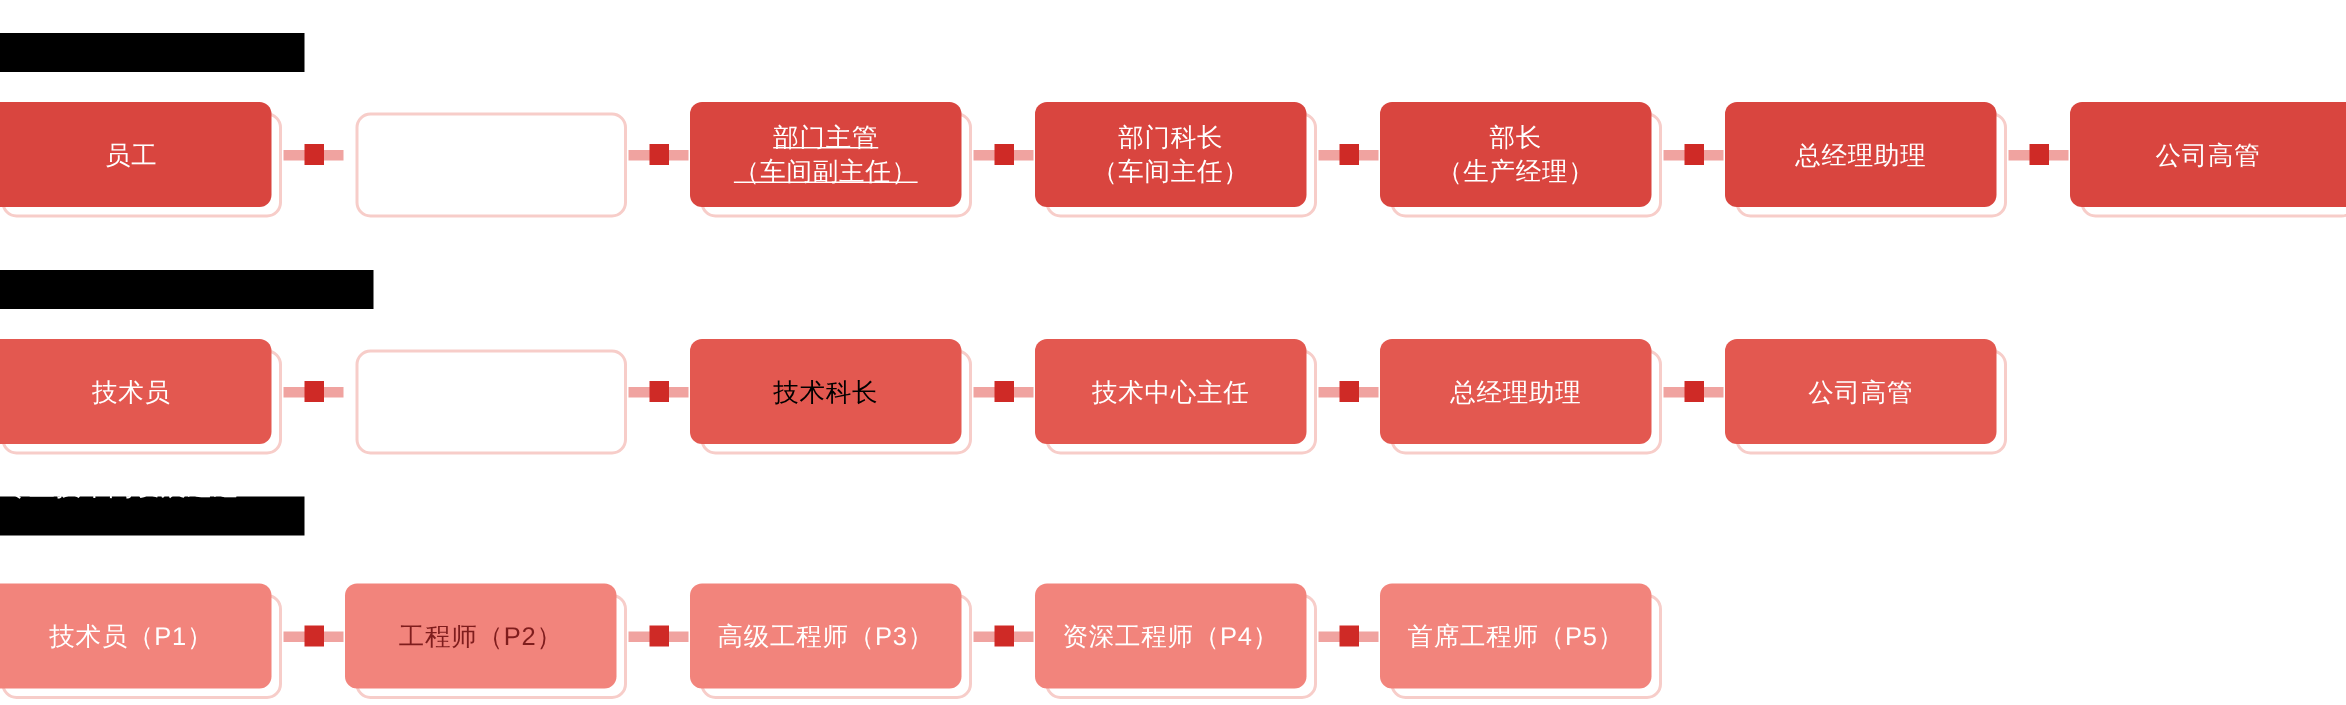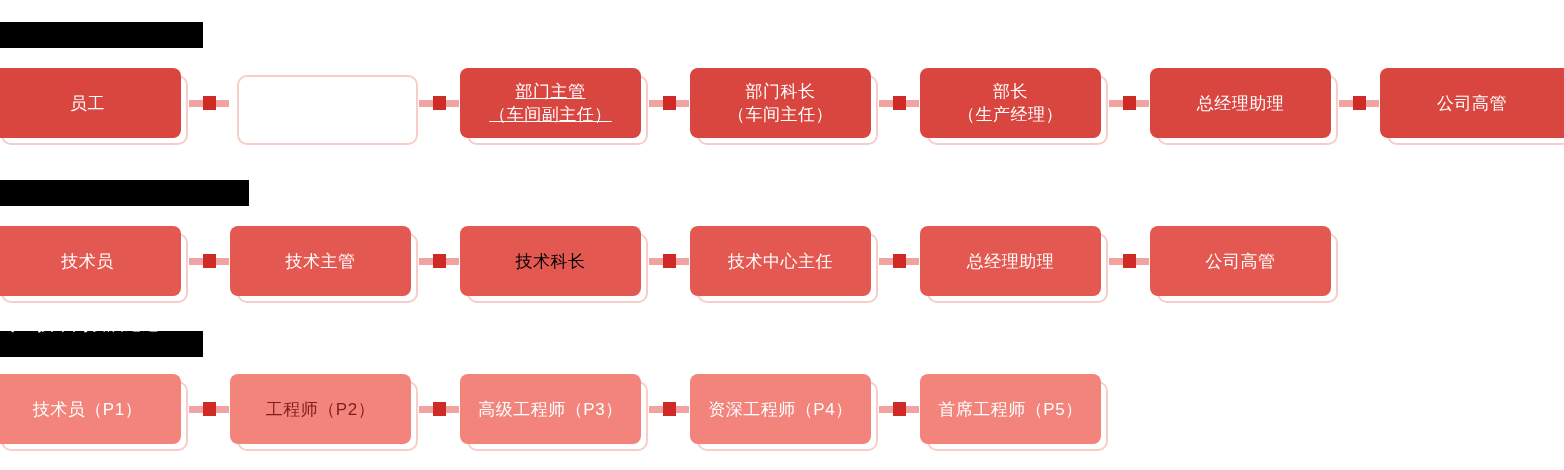--- a/index.html
+++ b/index.html
@@ -163,44 +163,41 @@
       <div class="connector-dot" style="left: 663px; top: 28px; background: rgb(207, 42, 38);"></div>
       <div class="connector" style="left: 879px; width: 40px; top: 32px; background: rgb(240, 163, 160);"></div>
       <div class="connector-dot" style="left: 893px; top: 28px; background: rgb(207, 42, 38);"></div>
       <div class="connector" style="left: 1109px; width: 40px; top: 32px; background: rgb(240, 163, 160);"></div>
       <div class="connector-dot" style="left: 1123px; top: 28px; background: rgb(207, 42, 38);"></div>
       <div class="node-echo" style="left: 1px; top: 7px; width: 187px; border-color: rgb(247, 205, 201);"></div>
       <div class="node" style="left: -6px; top: 0px; width: 187px; background: rgb(227, 88, 80); color: rgb(255, 255, 255); border-top-left-radius: 0px; border-bottom-left-radius: 0px;">
         <span class="node-label">技术员</span>
       </div>
       <div class="node-echo" style="left: 237px; top: 7px; width: 181px; border-color: rgb(247, 205, 201);"></div>
-      <div class="node" style="left: 230px; top: 0px; width: 181px; background: rgb(227, 88, 80); color: rgb(255, 255, 255);">
-        <span class="node-label">技术主管</span>
-      </div>
       <div class="node-echo" style="left: 467px; top: 7px; width: 181px; border-color: rgb(247, 205, 201);"></div>
       <div class="node" style="left: 460px; top: 0px; width: 181px; background: rgb(227, 88, 80); color: #000000;">
         <span class="node-label">技术科长</span>
       </div>
       <div class="node-echo" style="left: 697px; top: 7px; width: 181px; border-color: rgb(247, 205, 201);"></div>
       <div class="node" style="left: 690px; top: 0px; width: 181px; background: rgb(227, 88, 80); color: rgb(255, 255, 255);">
         <span class="node-label">技术中心主任</span>
       </div>
       <div class="node-echo" style="left: 927px; top: 7px; width: 181px; border-color: rgb(247, 205, 201);"></div>
       <div class="node" style="left: 920px; top: 0px; width: 181px; background: rgb(227, 88, 80); color: rgb(255, 255, 255);">
         <span class="node-label">总经理助理</span>
       </div>
       <div class="node-echo" style="left: 1157px; top: 7px; width: 181px; border-color: rgb(247, 205, 201);"></div>
       <div class="node" style="left: 1150px; top: 0px; width: 181px; background: rgb(227, 88, 80); color: rgb(255, 255, 255);">
         <span class="node-label">公司高管</span>
       </div>
     </div>
     <div class="redaction-bar partial" style="left: 0px; top: 331px; width: 203px; height: 26px; background: rgb(0, 0, 0);">
       <span class="ghost">专业技术岗发展通道</span>
     </div>
-    <div class="flow-row" style="top: 374px; width: 1564px;">
+    <div class="flow-row" style="top: 389px; width: 1564px;">
       <div class="connector" style="left: 189px; width: 40px; top: 32px; background: rgb(240, 163, 160);"></div>
       <div class="connector-dot" style="left: 203px; top: 28px; background: rgb(207, 42, 38);"></div>
       <div class="connector" style="left: 419px; width: 40px; top: 32px; background: rgb(240, 163, 160);"></div>
       <div class="connector-dot" style="left: 433px; top: 28px; background: rgb(207, 42, 38);"></div>
       <div class="connector" style="left: 649px; width: 40px; top: 32px; background: rgb(240, 163, 160);"></div>
       <div class="connector-dot" style="left: 663px; top: 28px; background: rgb(207, 42, 38);"></div>
       <div class="connector" style="left: 879px; width: 40px; top: 32px; background: rgb(240, 163, 160);"></div>
       <div class="connector-dot" style="left: 893px; top: 28px; background: rgb(207, 42, 38);"></div>
       <div class="node-echo" style="left: 1px; top: 7px; width: 187px; border-color: rgb(247, 205, 201);"></div>
       <div class="node" style="left: -6px; top: 0px; width: 187px; background: rgb(242, 132, 124); color: rgb(255, 255, 255); border-top-left-radius: 0px; border-bottom-left-radius: 0px;">

